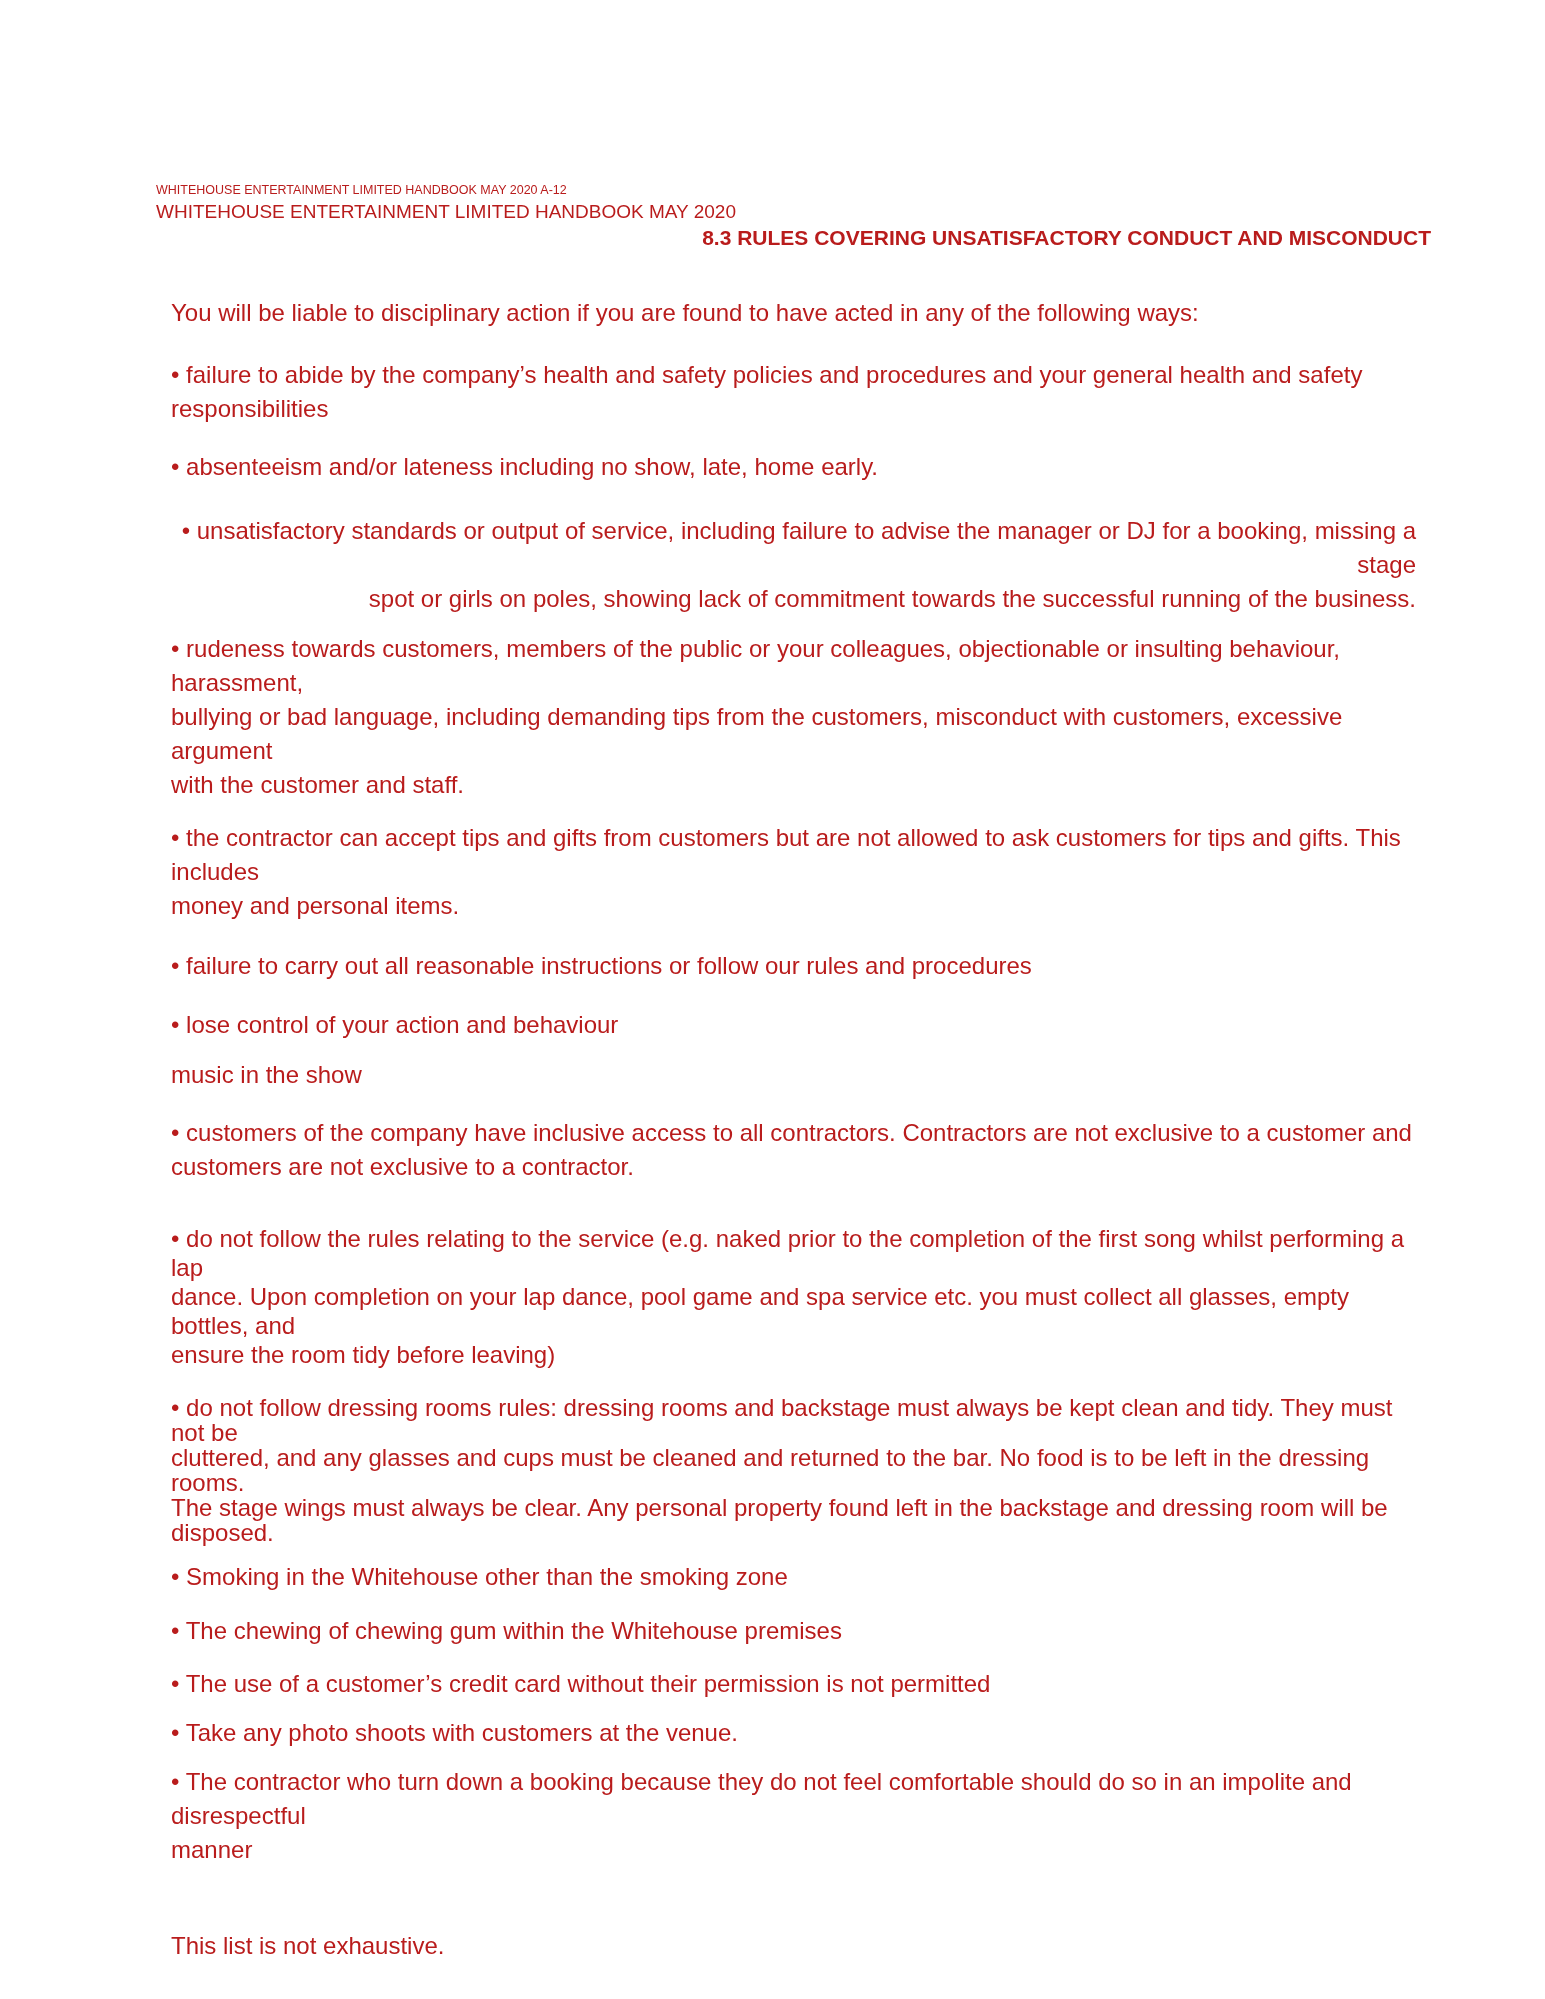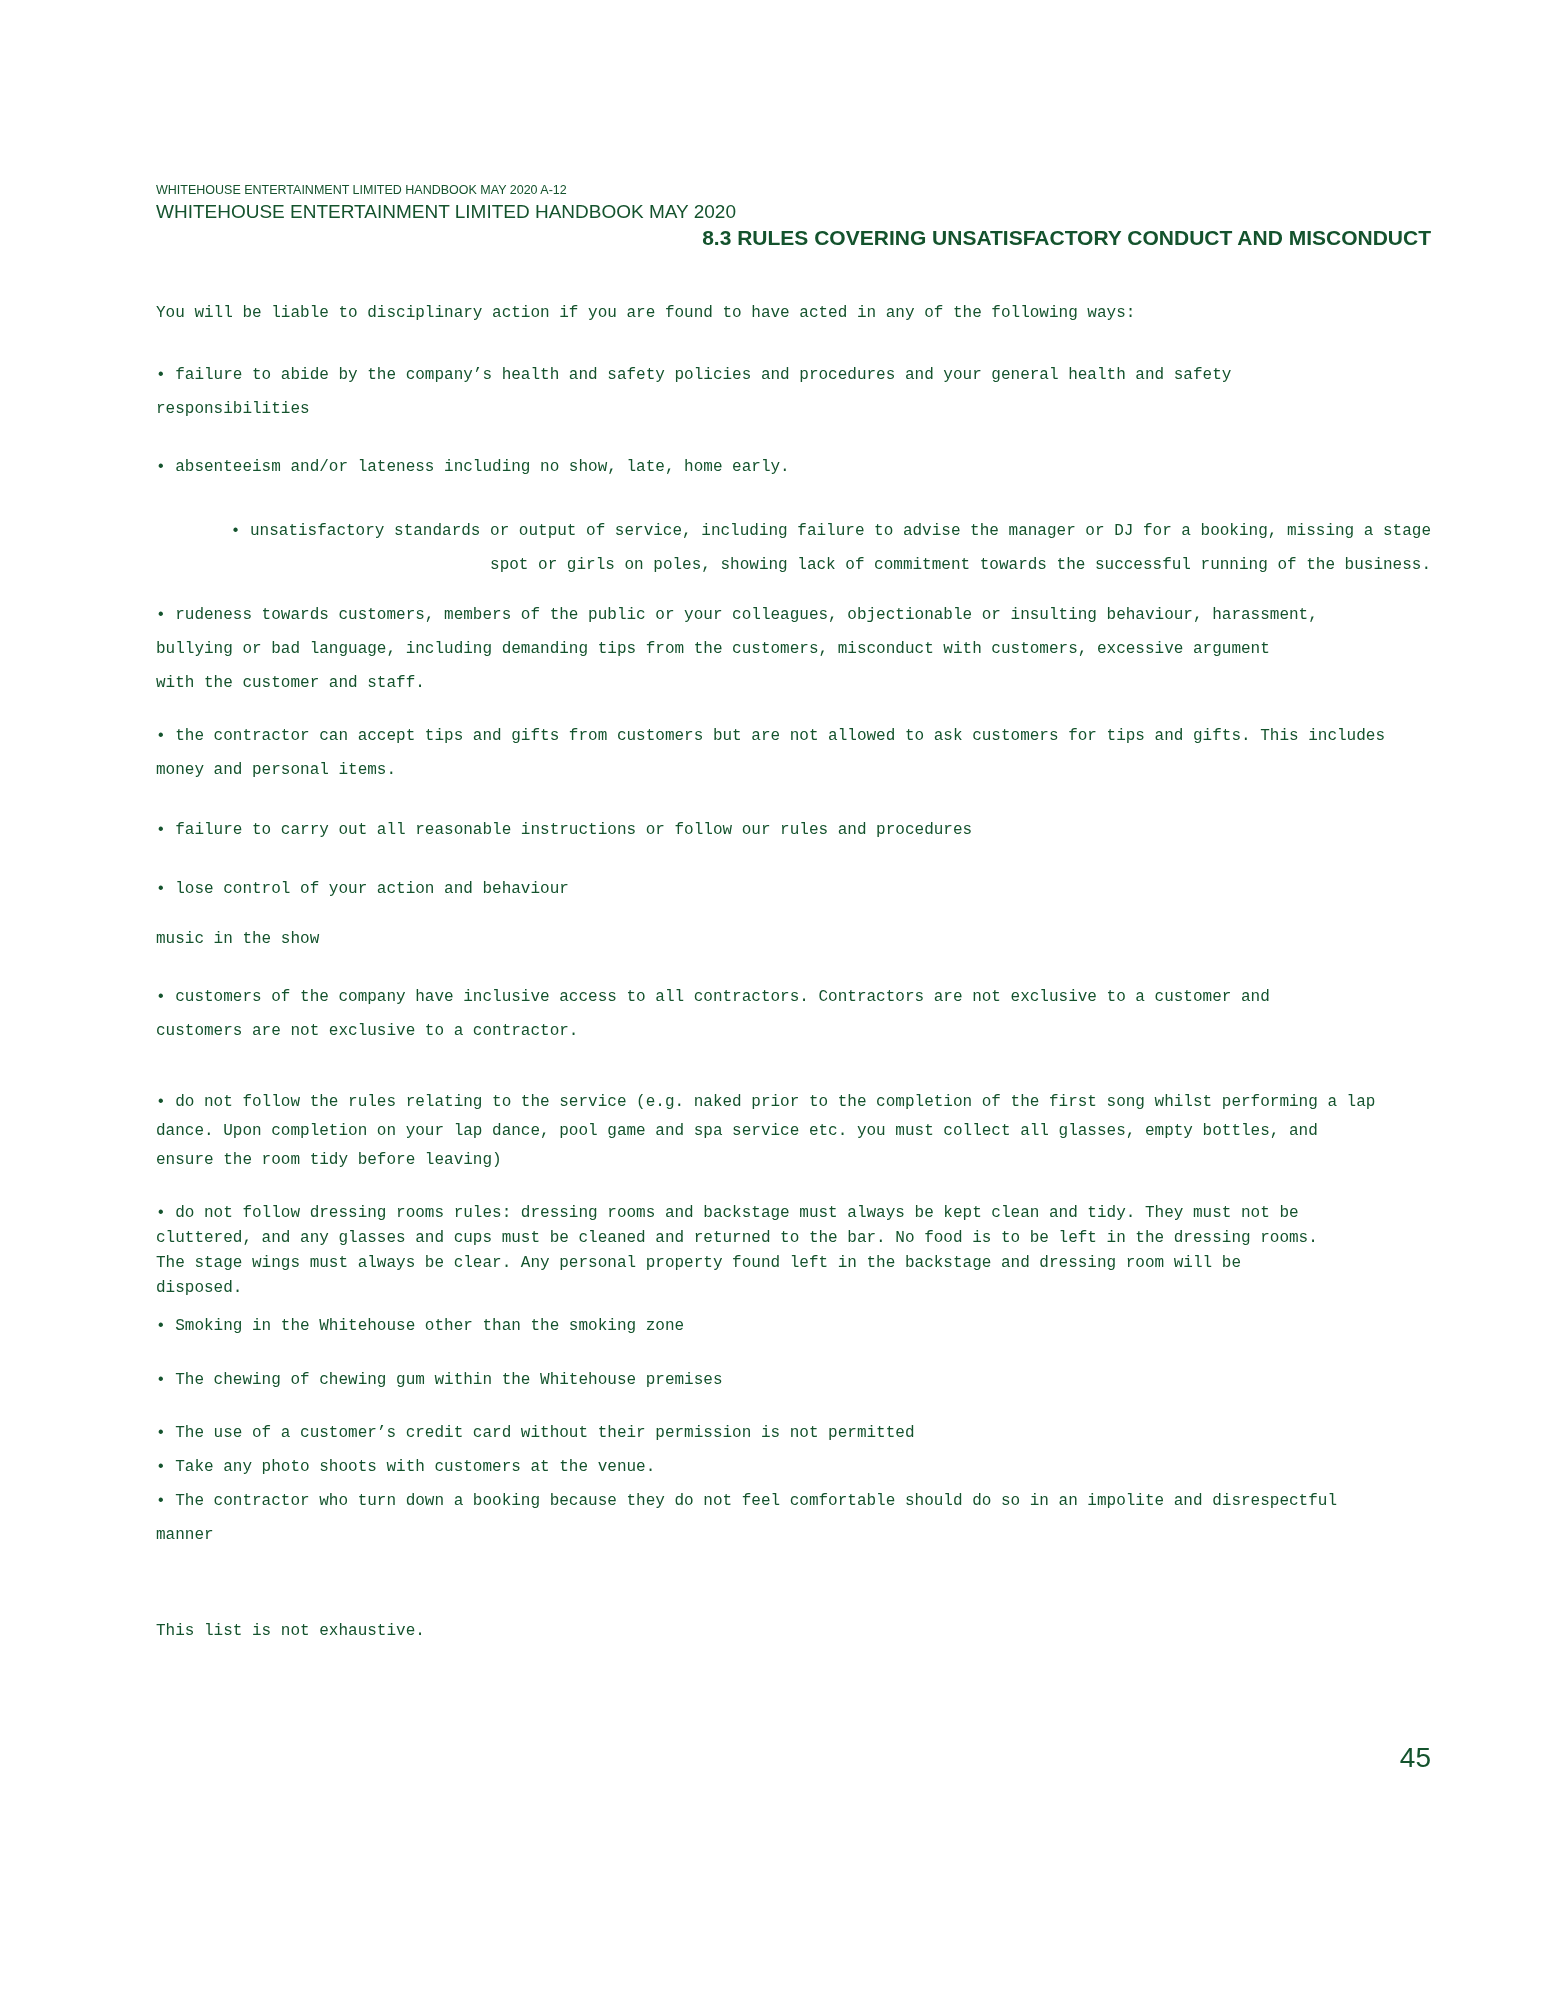--- a/index.html
+++ b/index.html
@@ -3,21 +3,21 @@
 <meta charset="utf-8">
 <style>
   html, body { margin: 0; padding: 0; }
   body { background: #888; }
   .page {
     position: relative;
     width: 1545px;
     height: 1999px;
     margin: 0 auto;
     background: #ffffff;
-    color: #14532d;
+    color: #b91c1c;
     font-family: "Liberation Sans", sans-serif;
     overflow: hidden;
   }
   .content {
     padding: 180px 114px 0 156px;
     width: 1275px;
     box-sizing: content-box;
   }
   .hdr1 {
     font-size: 12.5px;
@@ -31,25 +31,24 @@
   }
   .title {
     font-size: 21px;
     font-weight: bold;
     line-height: 26px;
     margin: 2px 0 0 0;
     white-space: pre-line;
     text-align: right;
   }
   .p {
-    margin: 0;
-    font-size: 16px;
+    margin: 15px;
+    font-size: 24px;
     line-height: 34px;
     white-space: pre-line;
-    font-family: Liberation Mono, monospace;
   }
   .intro   { margin-top: 45px; }
   .center  { text-align: right; }
   .lh29    { line-height: 29px; }
   .lh25    { line-height: 25px; }
   .closing { margin-top: 62px; }
   .pagenum {
     margin-top: 93px;
     text-align: right;
     font-size: 28px;

